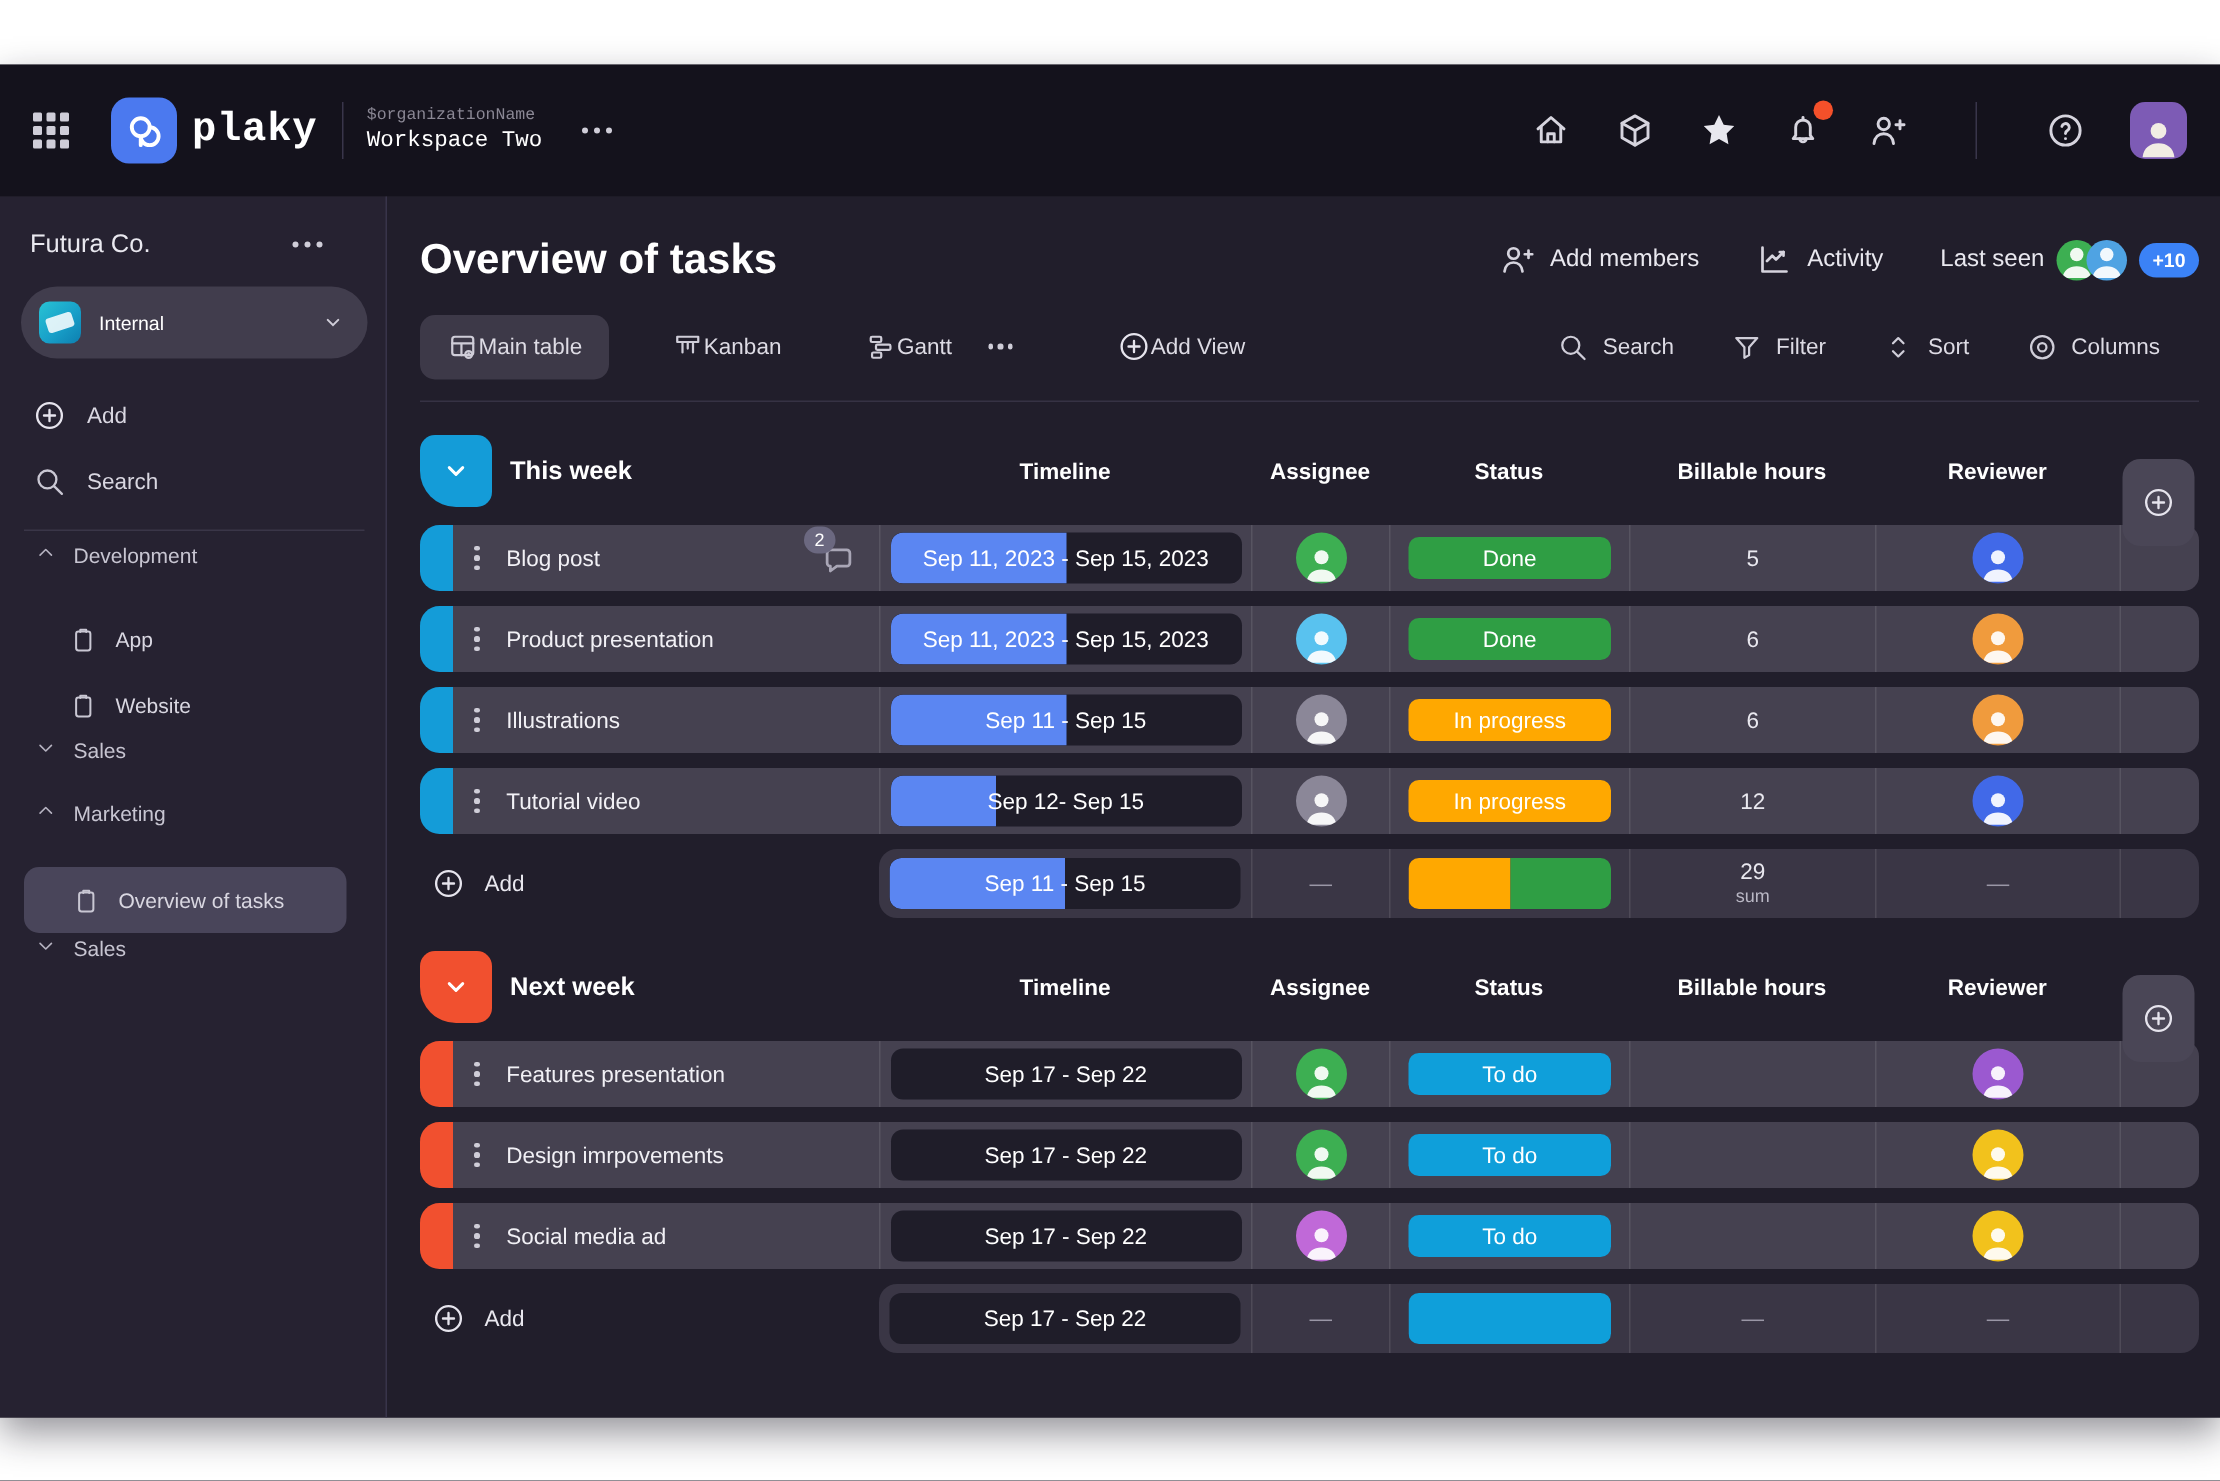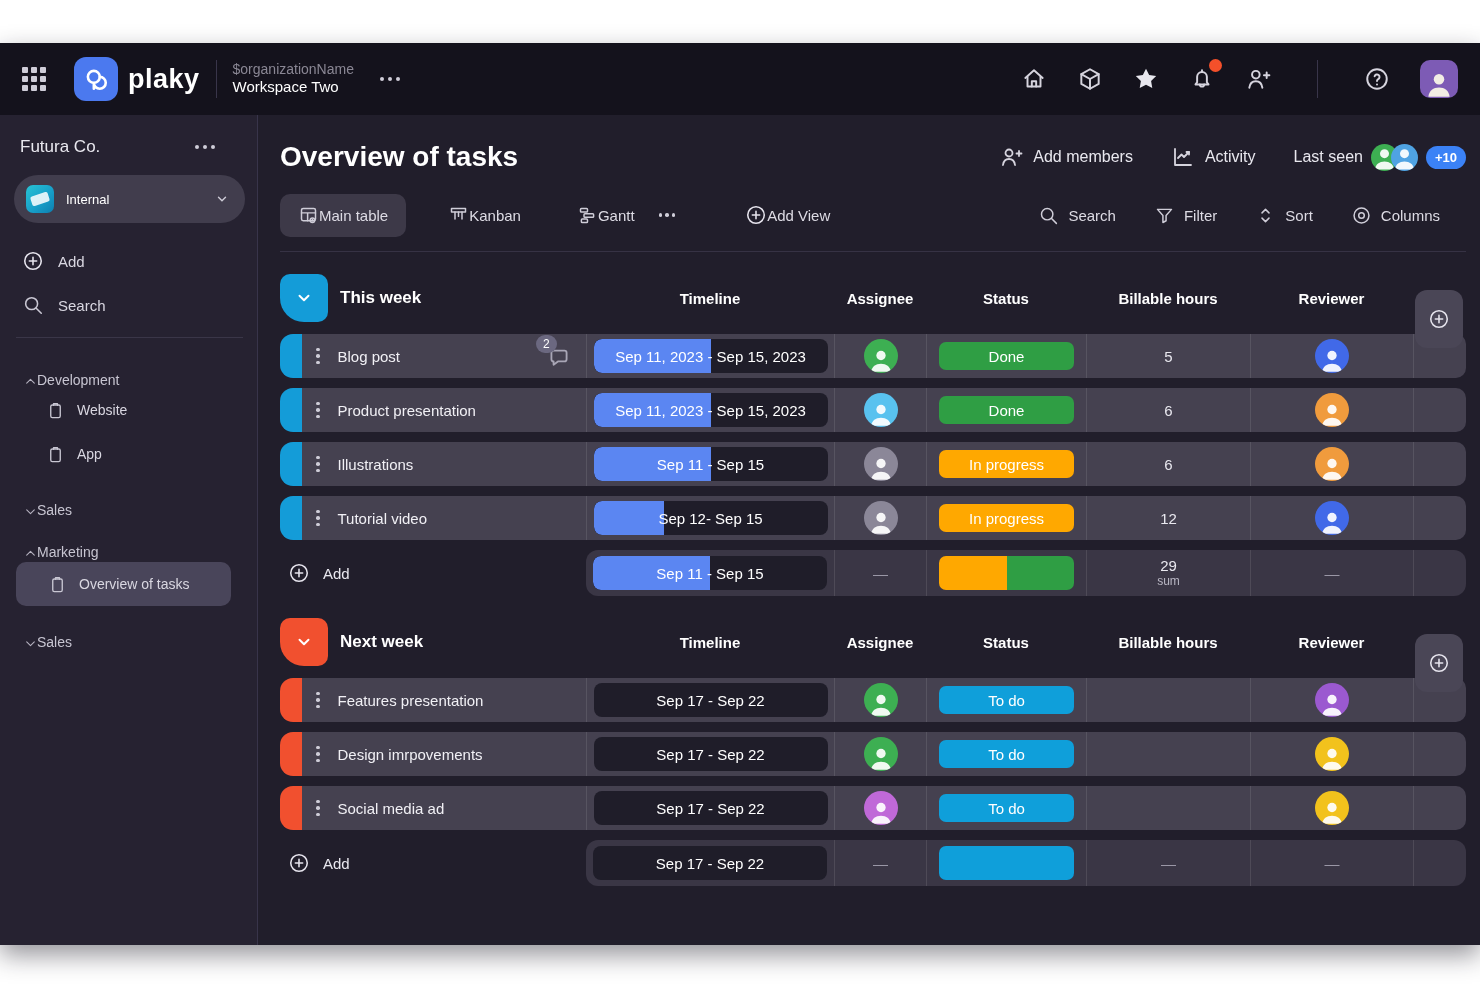--- a/index.html
+++ b/index.html
@@ -2,29 +2,29 @@
 <html><head>
 <meta charset="utf-8">
 <style>
   * { box-sizing: border-box; margin: 0; padding: 0; }
   body { background:#ffffff; font-family:"Liberation Sans", sans-serif; width:1480px; height:987px; overflow:hidden; }
   svg { display:block; }
 
   .app { position:relative; margin-top:43px; width:1480px; height:902px; background:#211e2b; box-shadow:0 10px 24px rgba(20,18,30,.45); overflow:hidden; }
 
   
-  .topbar { height:72px; background:#14121c; display:flex; align-items:center; padding:0 22px; color:#e8e7ee; }
+  .topbar { height:88px; background:#14121c; display:flex; align-items:center; padding:0 22px; color:#e8e7ee;font-family:Liberation Mono, monospace; }
   .grid9 { display:grid; grid-template-columns:repeat(3,6px); grid-gap:3px; margin-right:28px; cursor:pointer; }
   .grid9 i { width:6px; height:6px; background:#cfcdd8; border-radius:1px; }
   .logo { display:flex; align-items:center; gap:10px; }
   .logo-badge { width:44px; height:44px; border-radius:12px; background:#4b79ef; display:flex; align-items:center; justify-content:center; }
   .wordmark { font-size:27px; font-weight:bold; color:#fff; letter-spacing:.5px; }
   .vsep { width:1px; height:38px; background:#39354a; margin:0 16px; }
   .org { line-height:1.25; }
-  .org .org-name { font-size:14px; color:#8a8794; }
+  .org .org-name { font-size:11px; color:#8a8794; }
   .org .ws-name { font-size:15px; color:#ffffff; }
   .dots { display:flex; gap:4px; margin-left:26px; cursor:pointer; }
   .dots i { width:4px; height:4px; border-radius:50%; background:#cfcdd8; }
   .top-icons { margin-left:auto; display:flex; align-items:center; gap:30px; }
   .tico { position:relative; width:26px; height:26px; cursor:pointer; }
   .tico svg { width:26px; height:26px; stroke:#d6d4de; fill:none; stroke-width:1.8; stroke-linecap:round; stroke-linejoin:round; }
   .tico.filled svg { fill:#e8e7ee; stroke:none; }
   .notif-dot { position:absolute; top:-7px; right:-7px; width:13px; height:13px; border-radius:50%; background:#f4502a; }
   .user-avatar { width:38px; height:38px; border-radius:10px; background:#7d5bb5; overflow:hidden; display:flex; align-items:flex-end; justify-content:center; cursor:pointer; }
 
@@ -36,21 +36,21 @@
   .company-row { display:flex; align-items:center; padding:0 6px; color:#e9e8ef; font-size:17px; }
   .company-row .dots { margin-left:auto; margin-right:24px; }
   .ws-pill { margin:18px 0 16px 0; background:#413d4d; border-radius:24px; height:48px; display:flex; align-items:center; gap:12px; padding:0 16px 0 12px; cursor:pointer; }
   .ws-ico { width:28px; height:28px; border-radius:7px; background:linear-gradient(135deg,#28c3d4 0%, #18a0c9 55%, #0d7fb0 100%); position:relative; overflow:hidden; }
   .ws-ico:after { content:""; position:absolute; left:5px; top:9px; width:18px; height:10px; background:rgba(255,255,255,.85); border-radius:2px; transform:rotate(-18deg); }
   .ws-label { color:#fff; font-size:13px; font-weight:normal; }
   .ws-pill svg { margin-left:auto; }
   .side-item { height:44px; display:flex; align-items:center; gap:14px; padding:0 8px; color:#d9d7e1; font-size:15px; cursor:pointer; }
   .side-item svg { width:22px; height:22px; stroke:#c9c7d3; fill:none; stroke-width:1.7; stroke-linecap:round; stroke-linejoin:round; }
   .side-div { border-top:1px solid #3a3648; margin:10px 2px 8px 2px; }
-  .side-section { height:42px; display:flex; align-items:flex-end; padding:0 10px; color:#c7c5d1; font-size:14px; cursor:pointer; }
+  .side-section { height:42px; display:flex; align-items:flex-start; gap:12px; padding:0 10px; color:#c7c5d1; font-size:14px; cursor:pointer; }
   .side-section svg { width:13px; height:13px; stroke:#b5b2c0; fill:none; stroke-width:2; stroke-linecap:round; stroke-linejoin:round; }
   .side-child { height:44px; display:flex; align-items:center; gap:12px; padding:0 10px 0 32px; color:#d9d7e1; font-size:14px; border-radius:10px; cursor:pointer; }
   .side-child svg { width:19px; height:19px; stroke:#c9c7d3; fill:none; stroke-width:1.7; stroke-linecap:round; stroke-linejoin:round; }
   .side-child.active { background:#49455a; margin:2px 14px 2px 2px; }
 
   
   .main { flex:1; padding:26px 14px 0 22px; background:#211e2b; overflow:hidden; }
   .main-header { display:flex; align-items:center; }
   .page-title { font-size:28px; font-weight:bold; color:#ffffff; }
   .hdr-actions { margin-left:auto; display:flex; align-items:center; gap:38px; color:#e9e8ef; font-size:16px; }
@@ -239,28 +239,28 @@
         <svg viewBox="0 0 24 24">
             <path d="M5 15l7-7 7 7"></path>
           </svg>
         <span>Development</span>
       </div>
       <div class="side-child">
         <svg viewBox="0 0 24 24">
             <rect x="6" y="5" width="12" height="16" rx="2"></rect>
             <path d="M9.5 5.5v-2h5v2"></path>
           </svg>
-        <span>Website</span>
+        <span>App</span>
       </div>
       <div class="side-child">
         <svg viewBox="0 0 24 24">
             <rect x="6" y="5" width="12" height="16" rx="2"></rect>
             <path d="M9.5 5.5v-2h5v2"></path>
           </svg>
-        <span>App</span>
+        <span>Website</span>
       </div>
       <div class="side-section">
         <svg viewBox="0 0 24 24">
             <path d="M5 9l7 7 7-7"></path>
           </svg>
         <span>Sales</span>
       </div>
       <div class="side-section">
         <svg viewBox="0 0 24 24">
             <path d="M5 15l7-7 7 7"></path>

